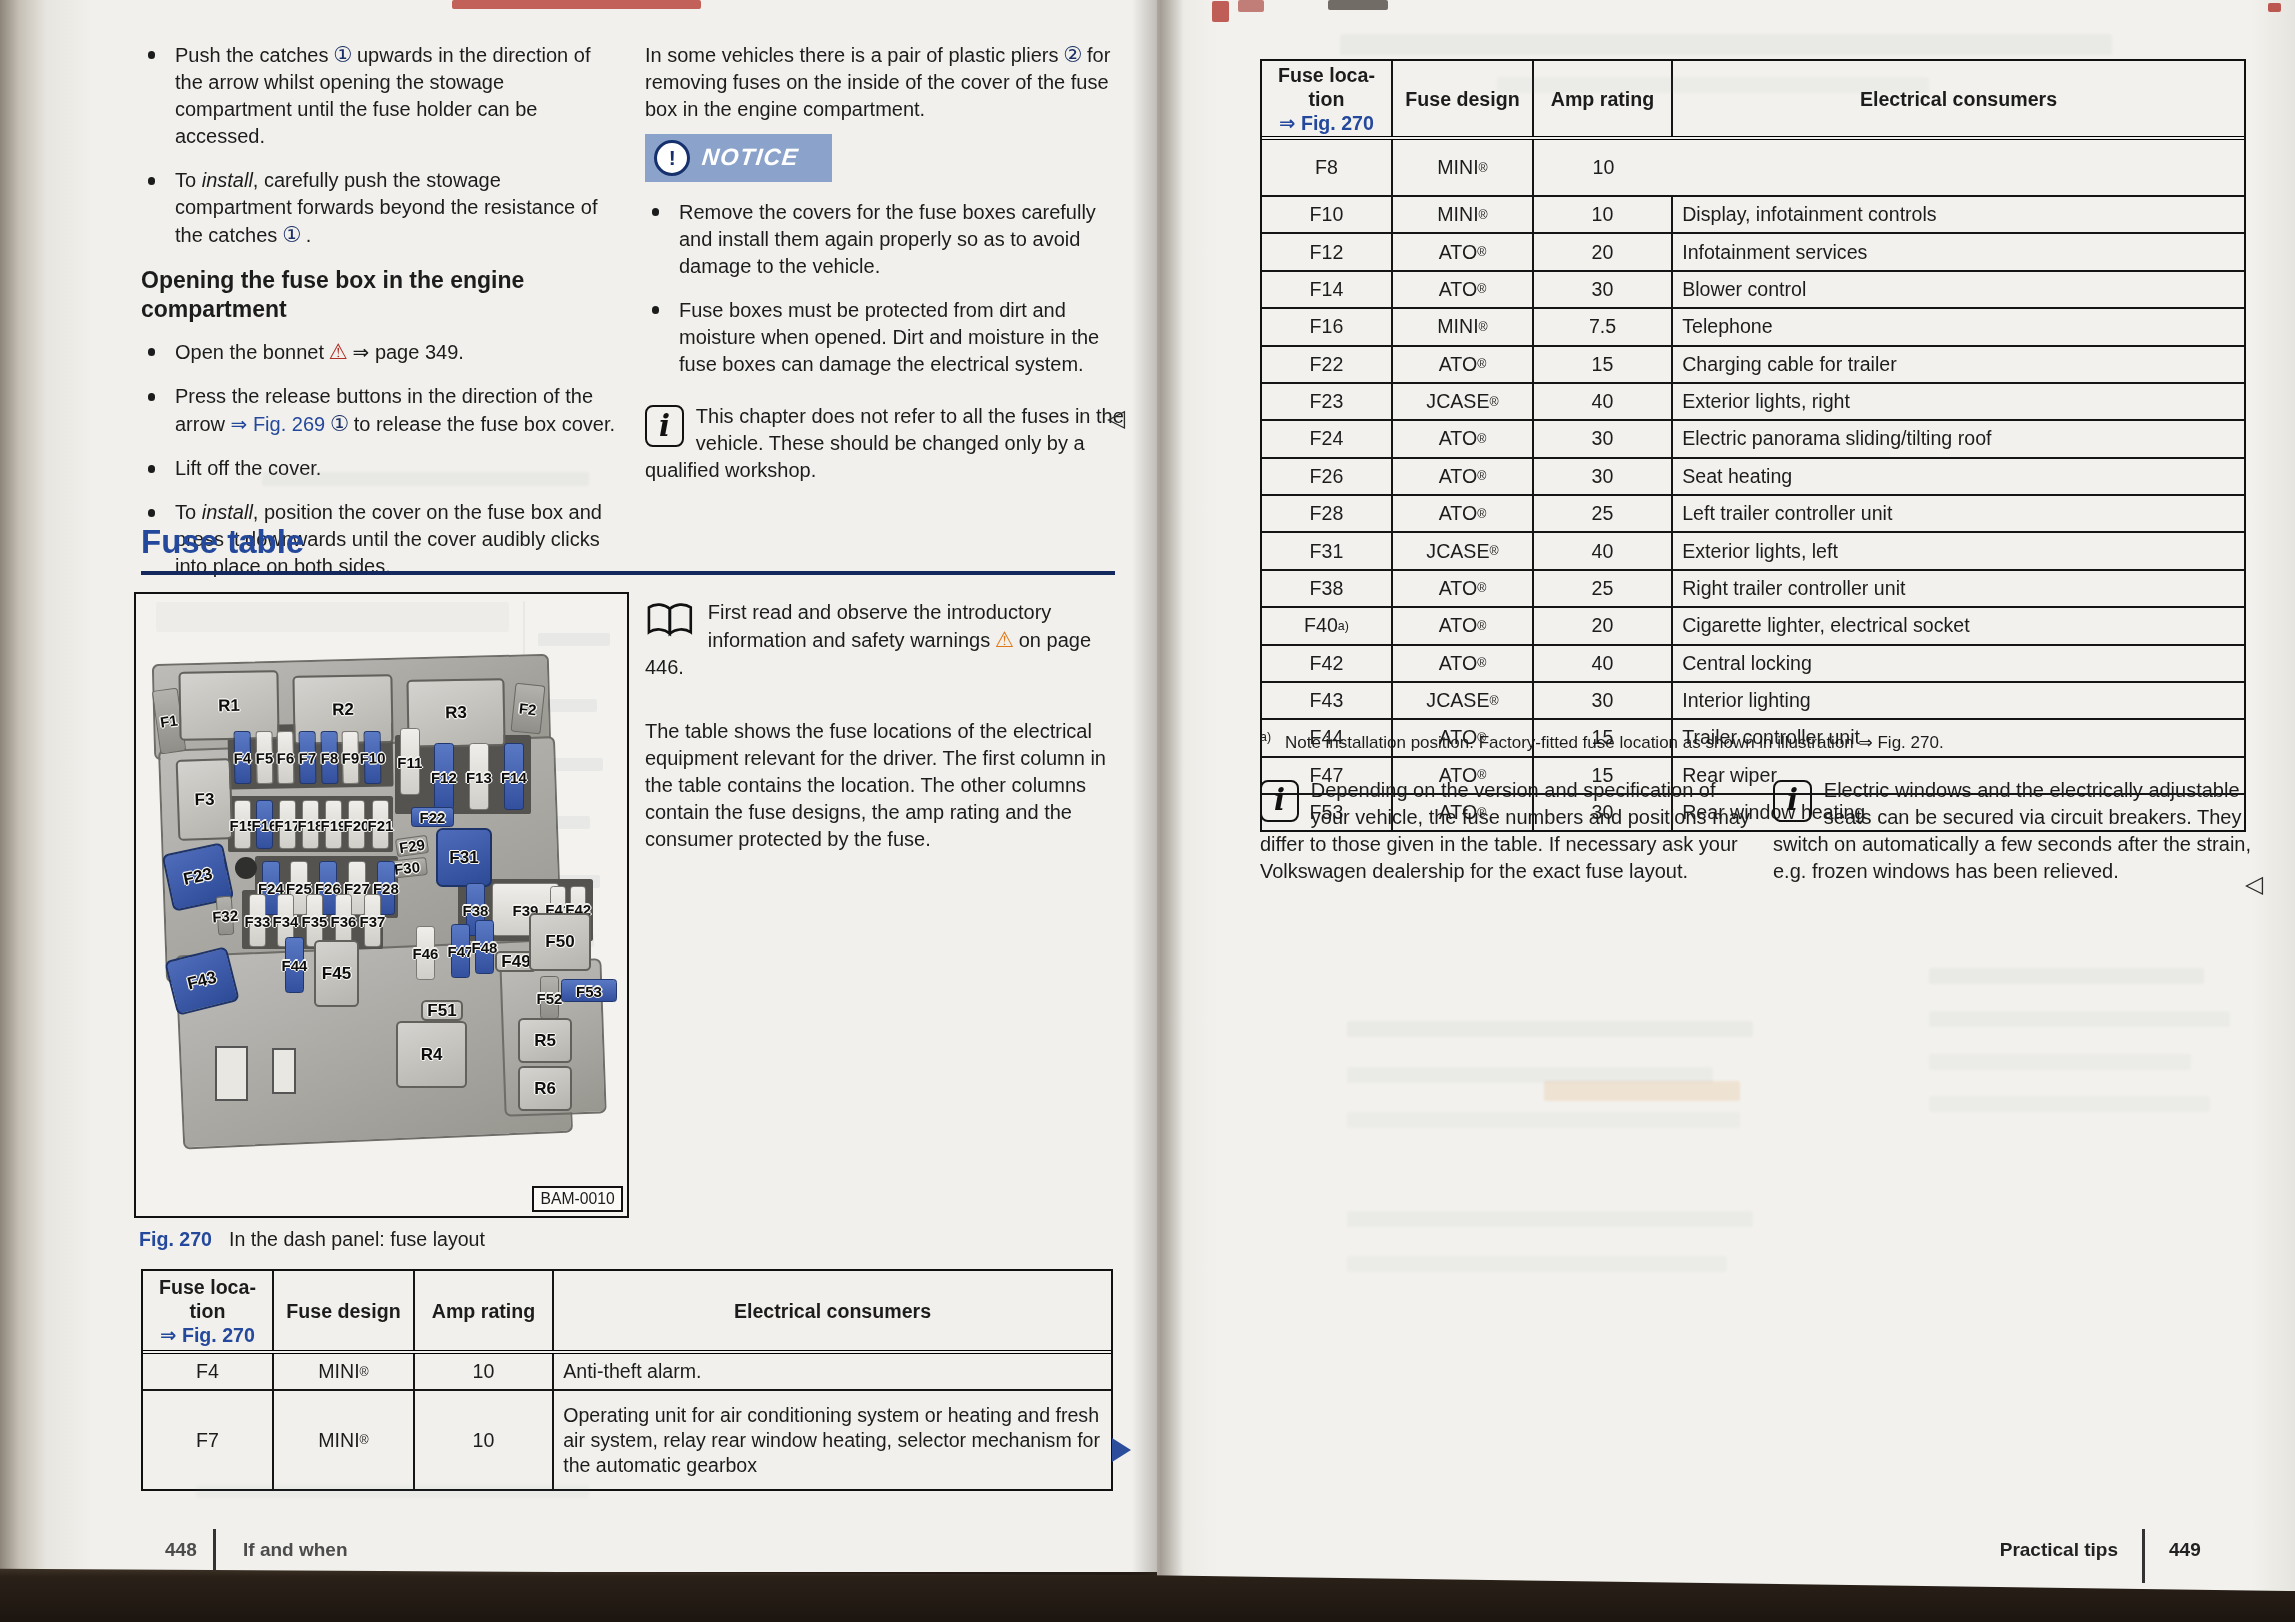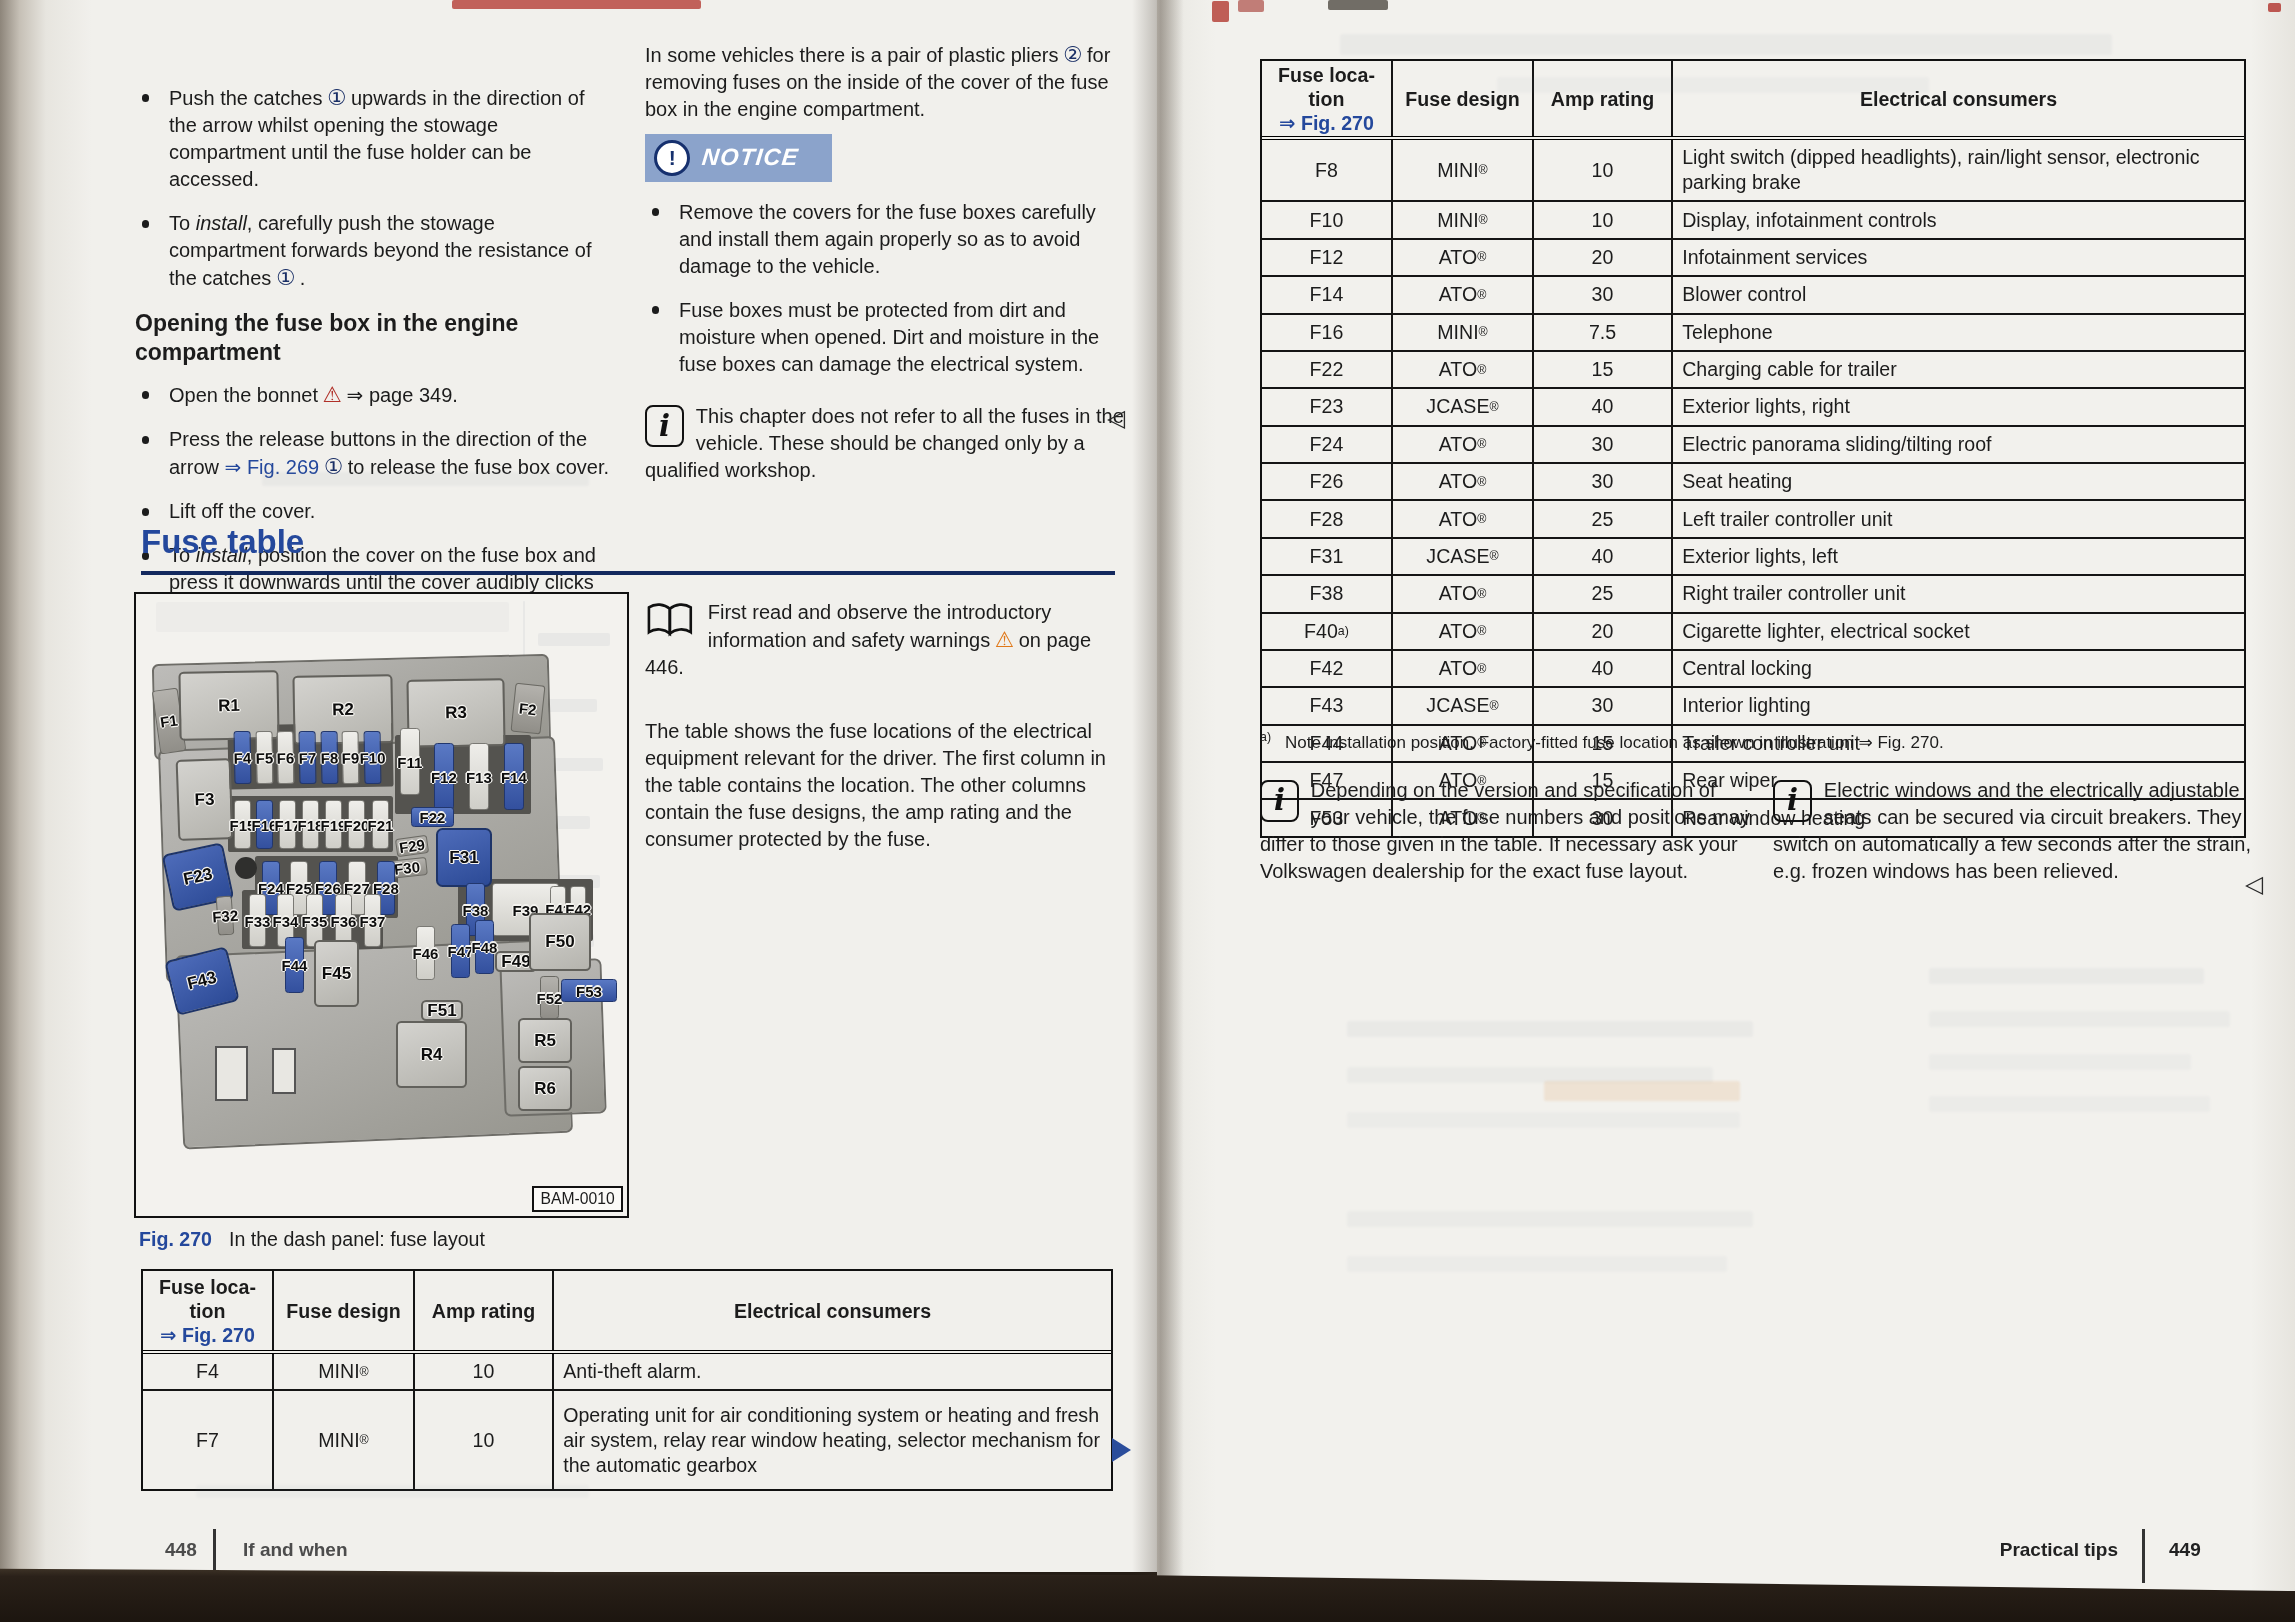--- a/index.html
+++ b/index.html
@@ -80,21 +80,21 @@
   .vbar{position:absolute;width:2.6px;height:54px;background:#333;}
   
   .stain{position:absolute;border-radius:2px;}
   .smudge{position:absolute;background:#7d8695;opacity:.07;filter:blur(1.3px);border-radius:2.6px;}
 </style>
 </head>
 <body>
 
 <div class="page" id="page-left">
 
-  <div class="flow" style="left:135px;top:41px;width:478px;margin-top:43px;">
+  <div class="flow" style="left:141px;top:41px;width:478px;">
     <div class="bullet"><span>Push the catches</span><span class="circ">①</span><span>upwards in the direction of the arrow whilst opening the stowage compartment until the fuse holder can be accessed.</span></div>
     <div class="bullet"><span>To </span><span class="it">install</span><span>, carefully push the stowage compartment forwards beyond the resistance of the catches</span><span class="circ">①</span><span>.</span></div>
     <div class="h2">Opening the fuse box in the engine compartment</div>
     <div class="bullet"><span>Open the bonnet</span><span class="warn red">⚠</span><span>⇒ page 349.</span></div>
     <div class="bullet"><span>Press the release buttons in the direction of the arrow</span> <span class="blue">⇒ Fig. 269</span><span class="circ">①</span><span>to release the fuse box cover.</span></div>
     <div class="bullet"><span>Lift off the cover.</span></div>
     <div class="bullet"><span>To </span><span class="it">install</span><span>, position the cover on the fuse box and press it downwards until the cover audibly clicks into place on both sides.</span></div>
   </div>
 
   <div class="flow" style="left:645px;top:41px;width:482px;">
@@ -404,21 +404,20 @@
         <div class="trow" style="min-height: 55px;">
           <div class="c col-loc">
             <span>F8</span>
             <sup></sup>
           </div>
           <div class="c col-des">
             <span>MINI</span>
             <sup>®</sup>
           </div>
           <div class="c col-amp">10</div>
-          <div class="c col-con">Light switch (dipped headlights), rain/light sensor, electronic parking brake</div>
         </div>
 
         <div class="trow">
           <div class="c col-loc">
             <span>F10</span>
             <sup></sup>
           </div>
           <div class="c col-des">
             <span>MINI</span>
             <sup>®</sup>

